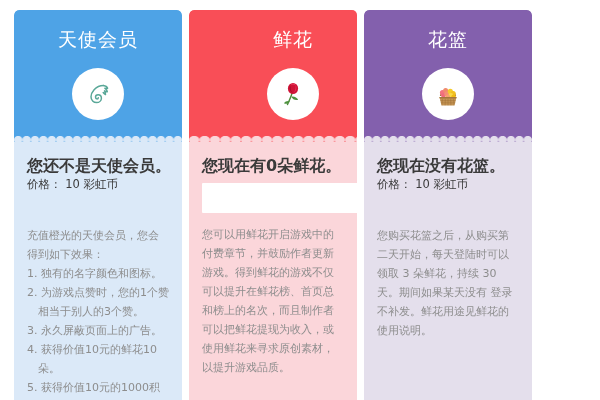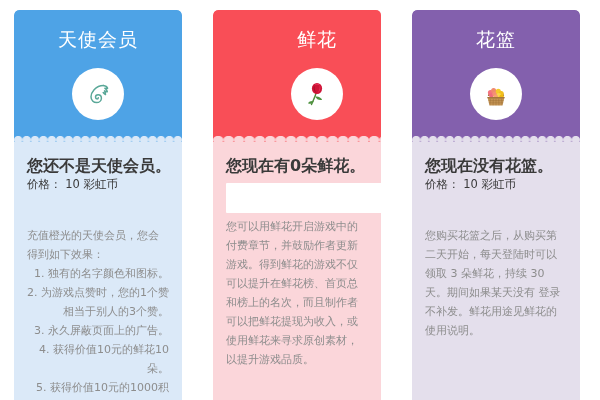--- a/index.html
+++ b/index.html
@@ -25,21 +25,21 @@
     left: 0;
     top: 0;
     width: 600px;
     height: 400px;
     display: flex;
     flex-direction: row;
     align-items: flex-start;
     justify-content: flex-start;
     padding: 10px 0 0 14px;
     box-sizing: border-box;
-    gap: 31px;
+    gap: 7px;
   }
   .card {
     position: relative;
     width: 168px;
     height: 390px;
     overflow: hidden;
     border-radius: 5px 5px 0 0;
     flex: 0 0 auto;
   }
   .card-body {
@@ -125,21 +125,20 @@
     margin: 0;
     padding: 0;
     list-style: none;
   }
   .desc-list li {
     font-size: 11px;
     line-height: 19px;
     color: #8d8d8d;
     padding-left: 11px;
     text-indent: -11px;
-    text-align: right;
   }
   
   .buy-row {
     margin-top: 8px;
     display: flex;
     flex-direction: row;
     align-items: stretch;
     height: 30px;
     width: 143px;
   }
@@ -149,21 +148,21 @@
     border: 0;
     outline: none;
     height: 30px;
     box-sizing: border-box;
     padding: 0 5px;
     font-size: 12px;
     font-family: "DejaVu Sans", "Liberation Sans", sans-serif;
     color: #333;
     border-radius: 1px 0 0 1px;
   }
-  .desc-flowers { margin-top: 4px; }
+  .desc-flowers { margin-top: 12px; }
 </style>
 </head>
 <body style="background: rgb(255, 255, 255);">
 
 <div class="page">
   <div class="cards">
 
     <div class="card">
       <div class="card-body" id="c0-body" style="background: rgb(219, 233, 248);"></div>
       <div class="card-head" id="c0-head" style="background: rgb(78, 163, 230);">

